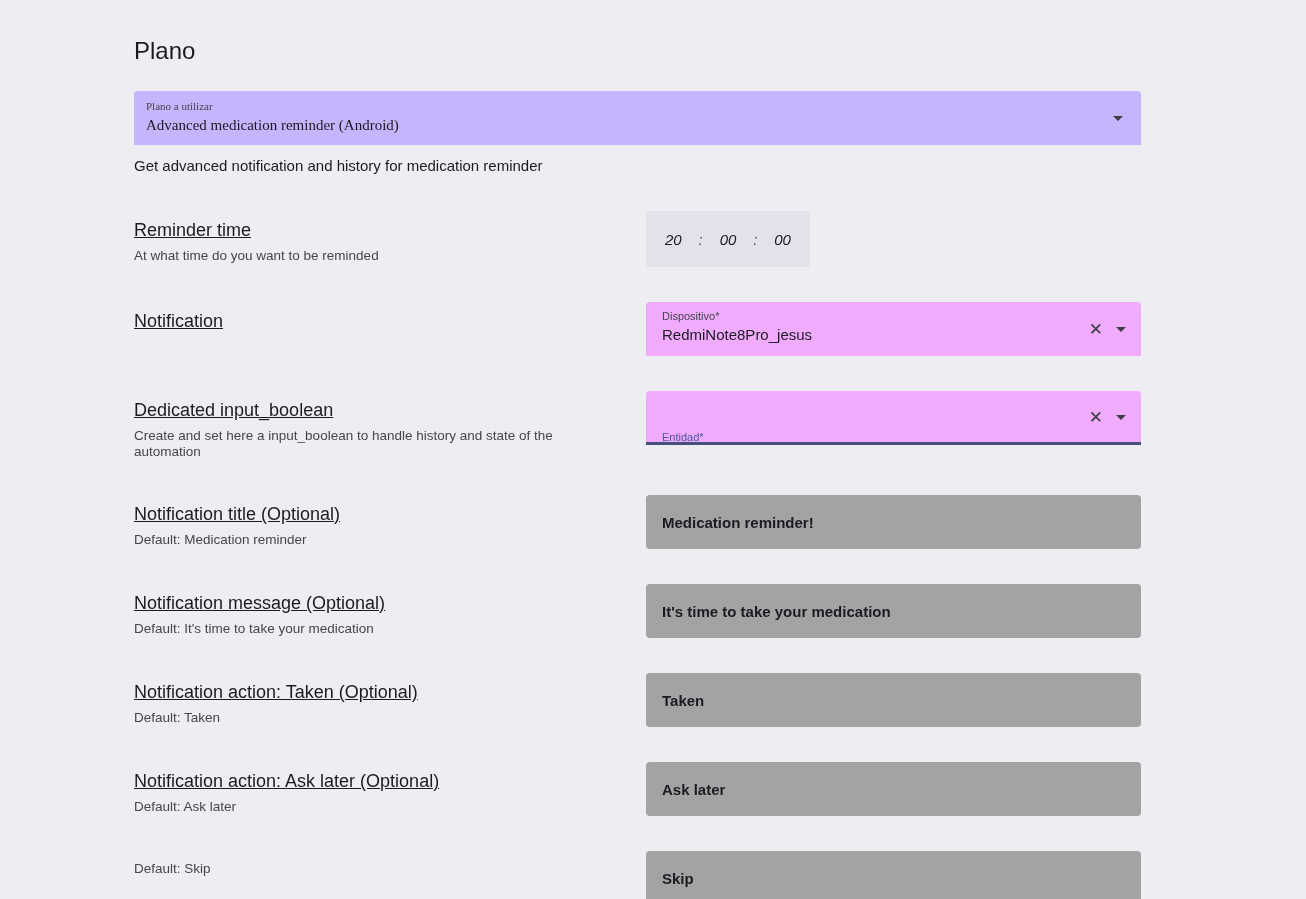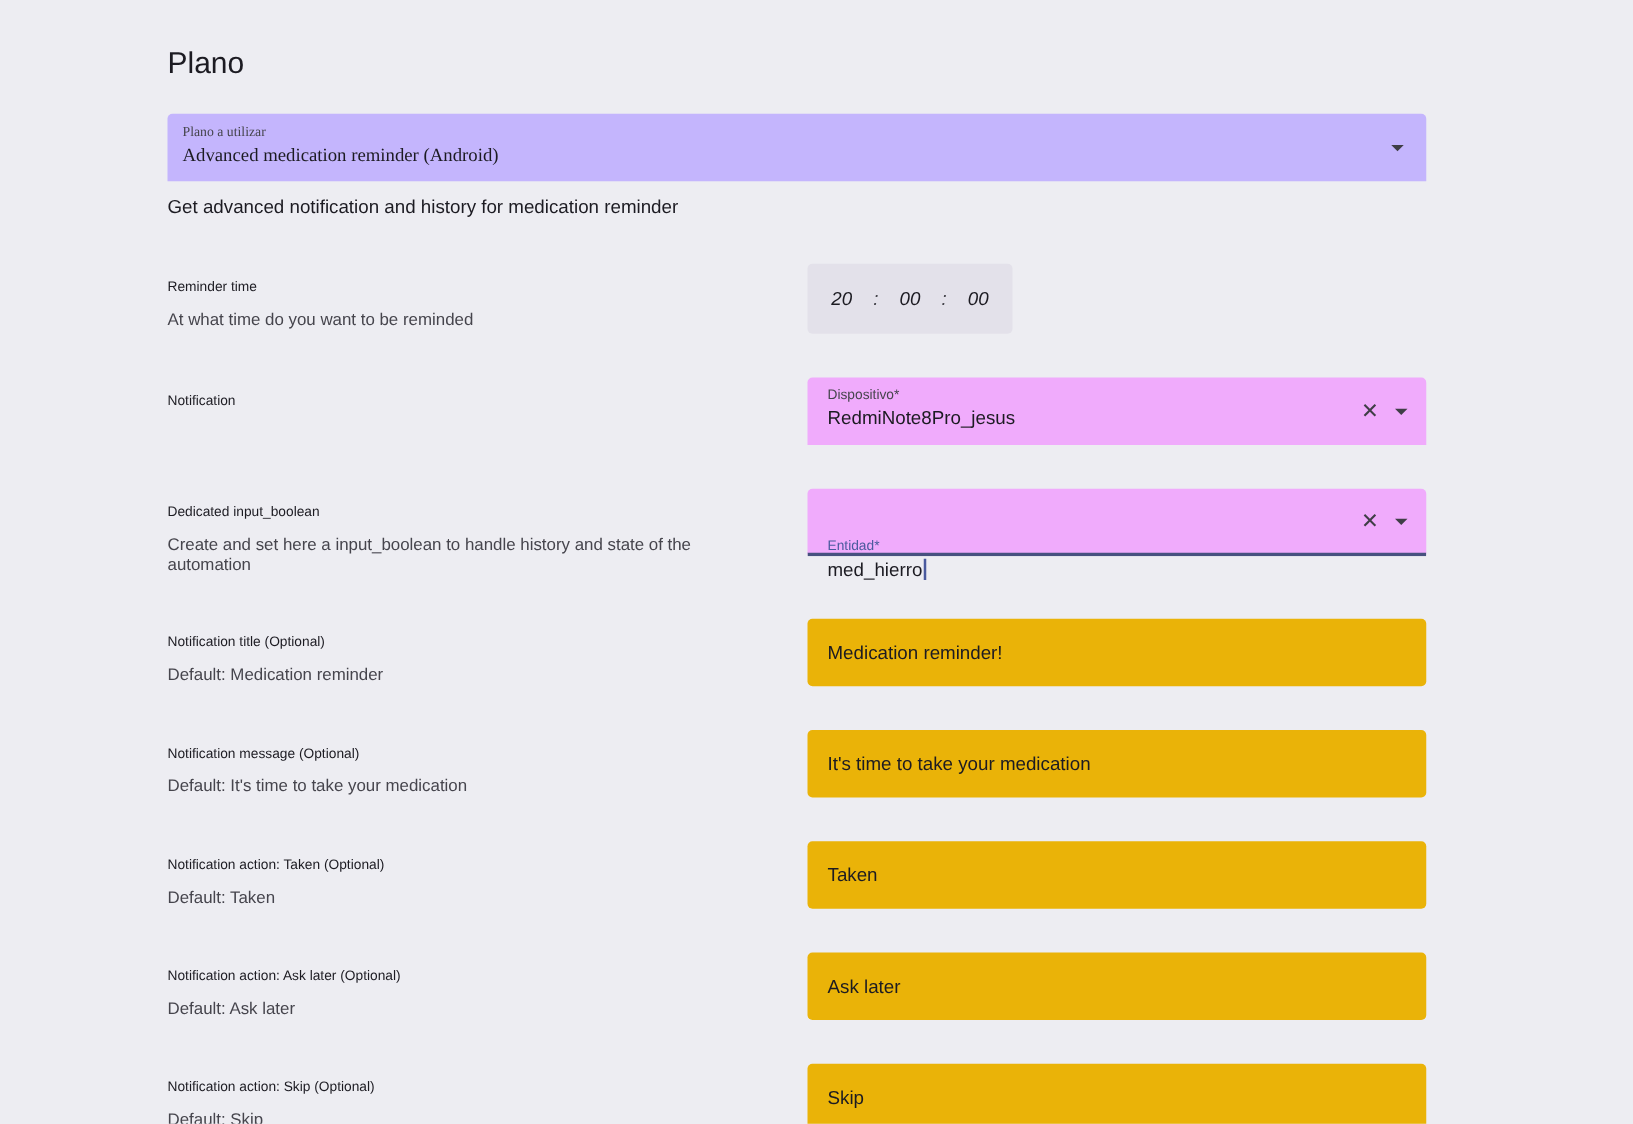--- a/index.html
+++ b/index.html
@@ -37,21 +37,21 @@
     width: 0; height: 0;
     border-left: 5px solid transparent;
     border-right: 5px solid transparent;
     border-top: 5px solid #3f3e46;
   }
 
   .blueprint-desc { font-size: 15px; line-height: 18px; margin: 0 0 36px 0; color: #1c1b22; }
 
   .row { display: flex; align-items: flex-start; margin-bottom: 35px; }
   .row-info { flex: 1 1 auto; padding-top: 10px; padding-right: 40px; }
-  .row-title { font-size: 11px; line-height: 18px; color: #1c1b22; margin-bottom: 9px; }
+  .row-title { font-size: 18px; line-height: 18px; color: #1c1b22; margin-bottom: 9px; text-decoration: underline; }
   .row-sub { font-size: 13.5px; line-height: 16px; color: #46454d; }
   .row-field { flex: 0 0 495px; width: 495px; }
 
   
   .time-field {
     width: 164px; height: 56px;
     background: #e3e1ea; border-radius: 4px;
     display: flex; align-items: center; justify-content: space-between;
     padding: 0 19px;
     font-size: 15px; color: #1c1b22; font-style: italic;
@@ -84,25 +84,26 @@
     cursor: pointer;
   }
   .text-cursor {
     display: inline-block; width: 2px; height: 17px;
     background: #4a5a9e; vertical-align: -3px; margin-left: 1px;
   }
 
   
   .text-field {
     height: 54px;
-    background: #eab308; border-radius: 4px;
+    background: #a3a3a3; border-radius: 4px;
     display: flex; align-items: center;
     padding: 0 16px;
     font-size: 15px; color: #1c1b22;
     cursor: text;
+    font-weight: bold;
   }
 </style>
 </head>
 <body>
 
 <div class="page">
 
   <h1 class="page-title">Plano</h1>
 
   <div class="select-field">
@@ -144,23 +145,20 @@
   </div>
 
   <div class="row">
     <div class="row-info">
       <div class="row-title">Dedicated input_boolean</div>
       <div class="row-sub">Create and set here a input_boolean to handle history and state of the automation</div>
     </div>
     <div class="row-field">
       <div class="combo-field focused">
         <div class="f-label">Entidad*</div>
-        <div class="f-value">
-          <span>med_hierro</span><span class="text-cursor"></span>
-        </div>
         <span class="clear-icon">✕</span>
         <span class="combo-caret"></span>
       </div>
     </div>
   </div>
 
   <div class="row">
     <div class="row-info">
       <div class="row-title">Notification title (Optional)</div>
       <div class="row-sub">Default: Medication reminder</div>
@@ -195,21 +193,20 @@
       <div class="row-title">Notification action: Ask later (Optional)</div>
       <div class="row-sub">Default: Ask later</div>
     </div>
     <div class="row-field">
       <div class="text-field">Ask later</div>
     </div>
   </div>
 
   <div class="row">
     <div class="row-info">
-      <div class="row-title">Notification action: Skip (Optional)</div>
       <div class="row-sub">Default: Skip</div>
     </div>
     <div class="row-field">
       <div class="text-field">Skip</div>
     </div>
   </div>
 
 </div>
 
 </body></html>

